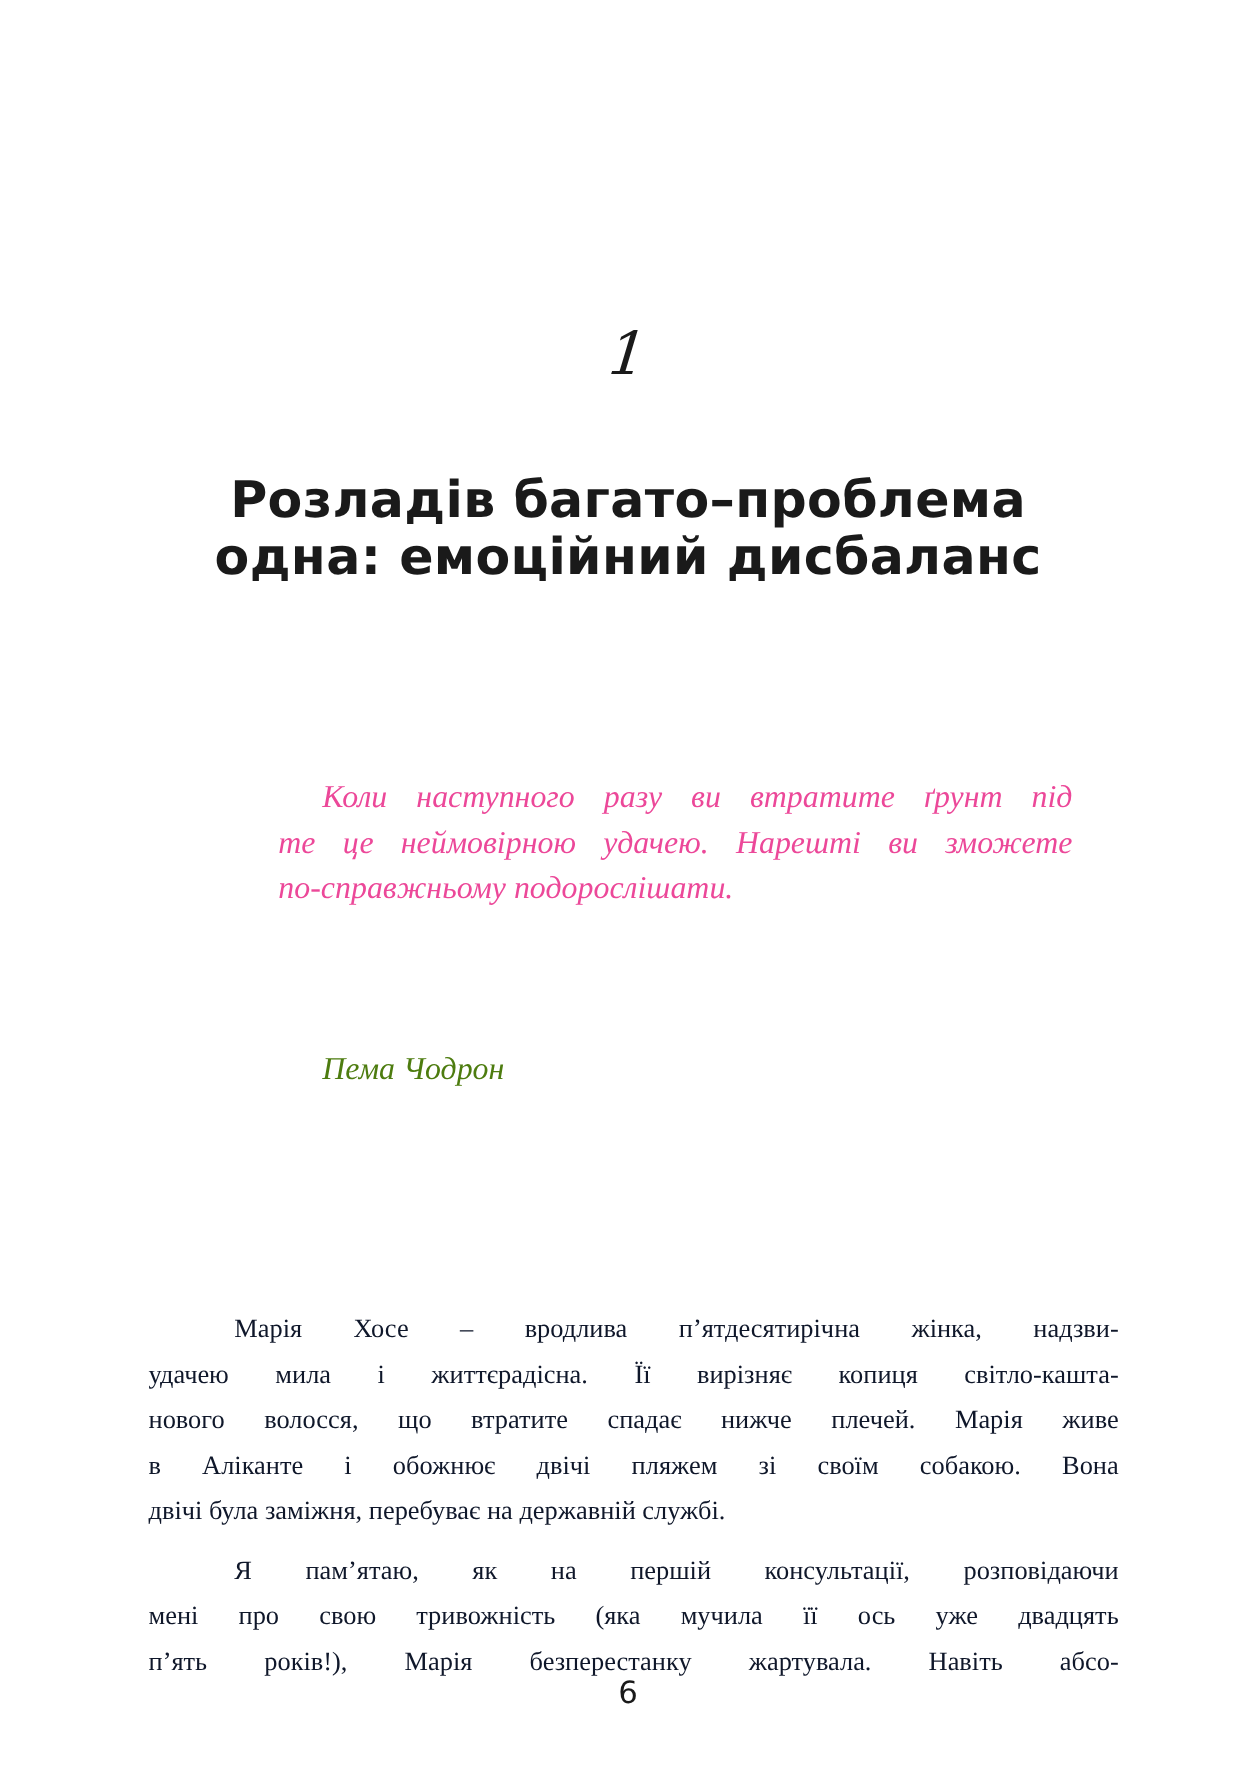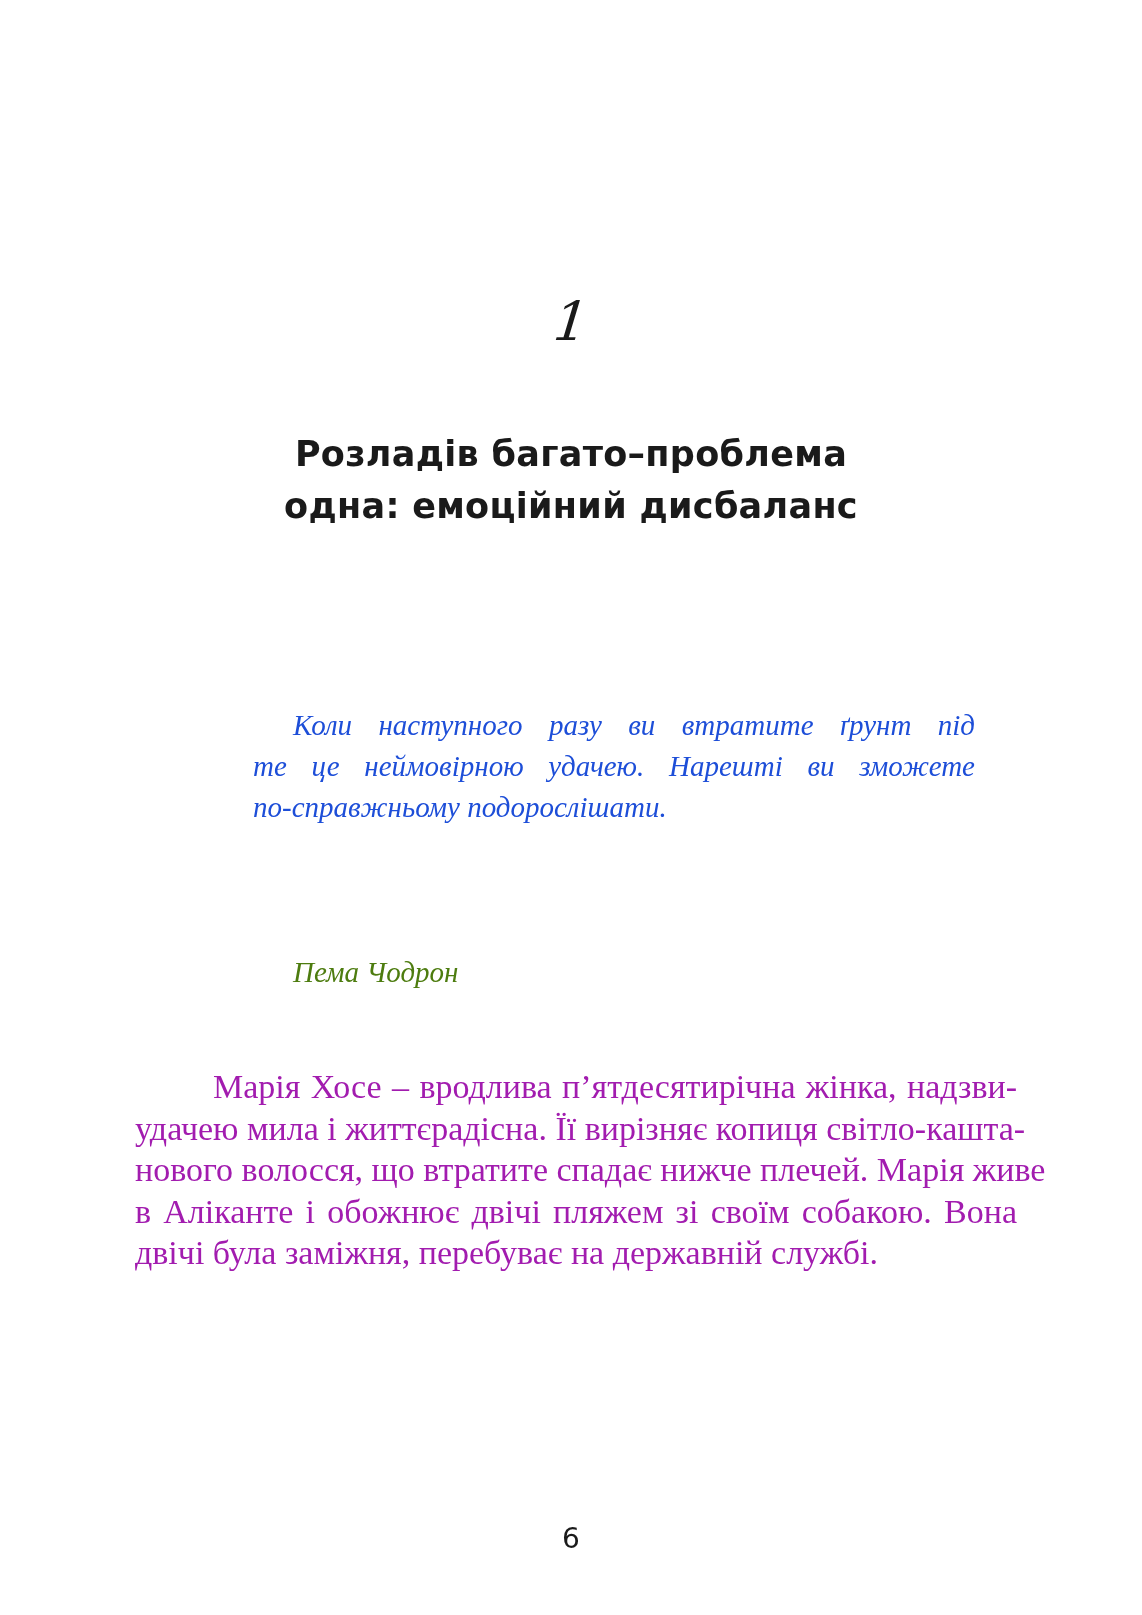--- a/index.html
+++ b/index.html
@@ -6,43 +6,43 @@
   body { width: 1142px; height: 1615px; position: relative; overflow: hidden; color: #1a1a1a; }
   .page { position: absolute; left: 0; top: 0; width: 1142px; height: 1615px; background: #fff; }
 
   .chapter-number {
     position: absolute; left: 0; width: 1142px; top: 292px; text-align: center;
     font-family: "DejaVu Serif", serif; font-style: italic; font-size: 54px; line-height: 60px;
     color: #1a1a1a; transform: skewX(-6deg);
   }
   .chapter-title {
     position: absolute; left: 150px; width: 842px; top: 428px; text-align: center;
-    font-family: "DejaVu Sans", sans-serif; font-weight: bold; font-size: 35px; line-height: 52px;
+    font-family: "DejaVu Sans", sans-serif; font-weight: bold; font-size: 46px; line-height: 52px;
     color: #1a1a1a; letter-spacing: 0.3px;
   }
   .chapter-title div { white-space: nowrap; }
 
   .epigraph {
     position: absolute; left: 253px; width: 722px; top: 705px;
     font-family: "Liberation Serif", serif; font-style: italic; font-size: 29px; line-height: 41px;
-    color: #1d4ed8; text-align: justify;
+    color: #ec4899; text-align: justify;
   }
   .epigraph .line { display: block; text-align: justify; text-align-last: justify; white-space: nowrap; }
   .epigraph .line.last { text-align-last: left; }
   .epigraph .line.first { padding-left: 40px; }
 
   .epigraph-author {
     position: absolute; left: 293px; top: 952px;
     font-family: "Liberation Serif", serif; font-style: italic; font-size: 29px; line-height: 40px;
     color: #4d7c0f;
   }
 
   .body-text {
-    position: absolute; left: 135px; width: 882px; top: 1066px;
-    font-family: "Liberation Serif", serif; font-size: 34px; line-height: 41.5px; color: #a21caf;
+    position: absolute; left: 135px; width: 882px; top: 1188px;
+    font-family: "Liberation Serif", serif; font-size: 24px; line-height: 41.5px; color: #0f172a;
   }
   .para { margin: 0; }
   .para + .para { margin-top: 12px; }
   .para .line { display: block; text-align: justify; text-align-last: justify; white-space: nowrap; }
   .para .line.first { padding-left: 78px; }
   .para .line.last-left { text-align-last: left; }
 
   .page-number {
     position: absolute; left: 0; width: 1142px; top: 1522px; text-align: center;
     font-family: "DejaVu Sans", sans-serif; font-size: 28px; line-height: 34px; color: #1a1a1a;
@@ -69,17 +69,22 @@
   <div class="epigraph-author">Пема Чодрон</div>
 
   <div class="body-text">
     <p class="para">
       <span class="line first">Марія Хосе – вродлива п’ятдесятирічна жінка, надзви-</span>
       <span class="line">удачею мила і життєрадісна. Її вирізняє копиця світло-кашта-</span>
       <span class="line">нового волосся, що втратите спадає нижче плечей. Марія живе</span>
       <span class="line">в Аліканте і обожнює двічі пляжем зі своїм собакою. Вона</span>
       <span class="line last-left">двічі була заміжня, перебуває на державній службі.</span>
     </p>
+    <p class="para">
+      <span class="line first">Я пам’ятаю, як на першій консультації, розповідаючи</span>
+      <span class="line">мені про свою тривожність (яка мучила її ось уже двадцять</span>
+      <span class="line">п’ять років!), Марія безперестанку жартувала. Навіть абсо-</span>
+    </p>
   </div>
 
   <div class="page-number">6</div>
 
 </div>
 
 </body></html>

